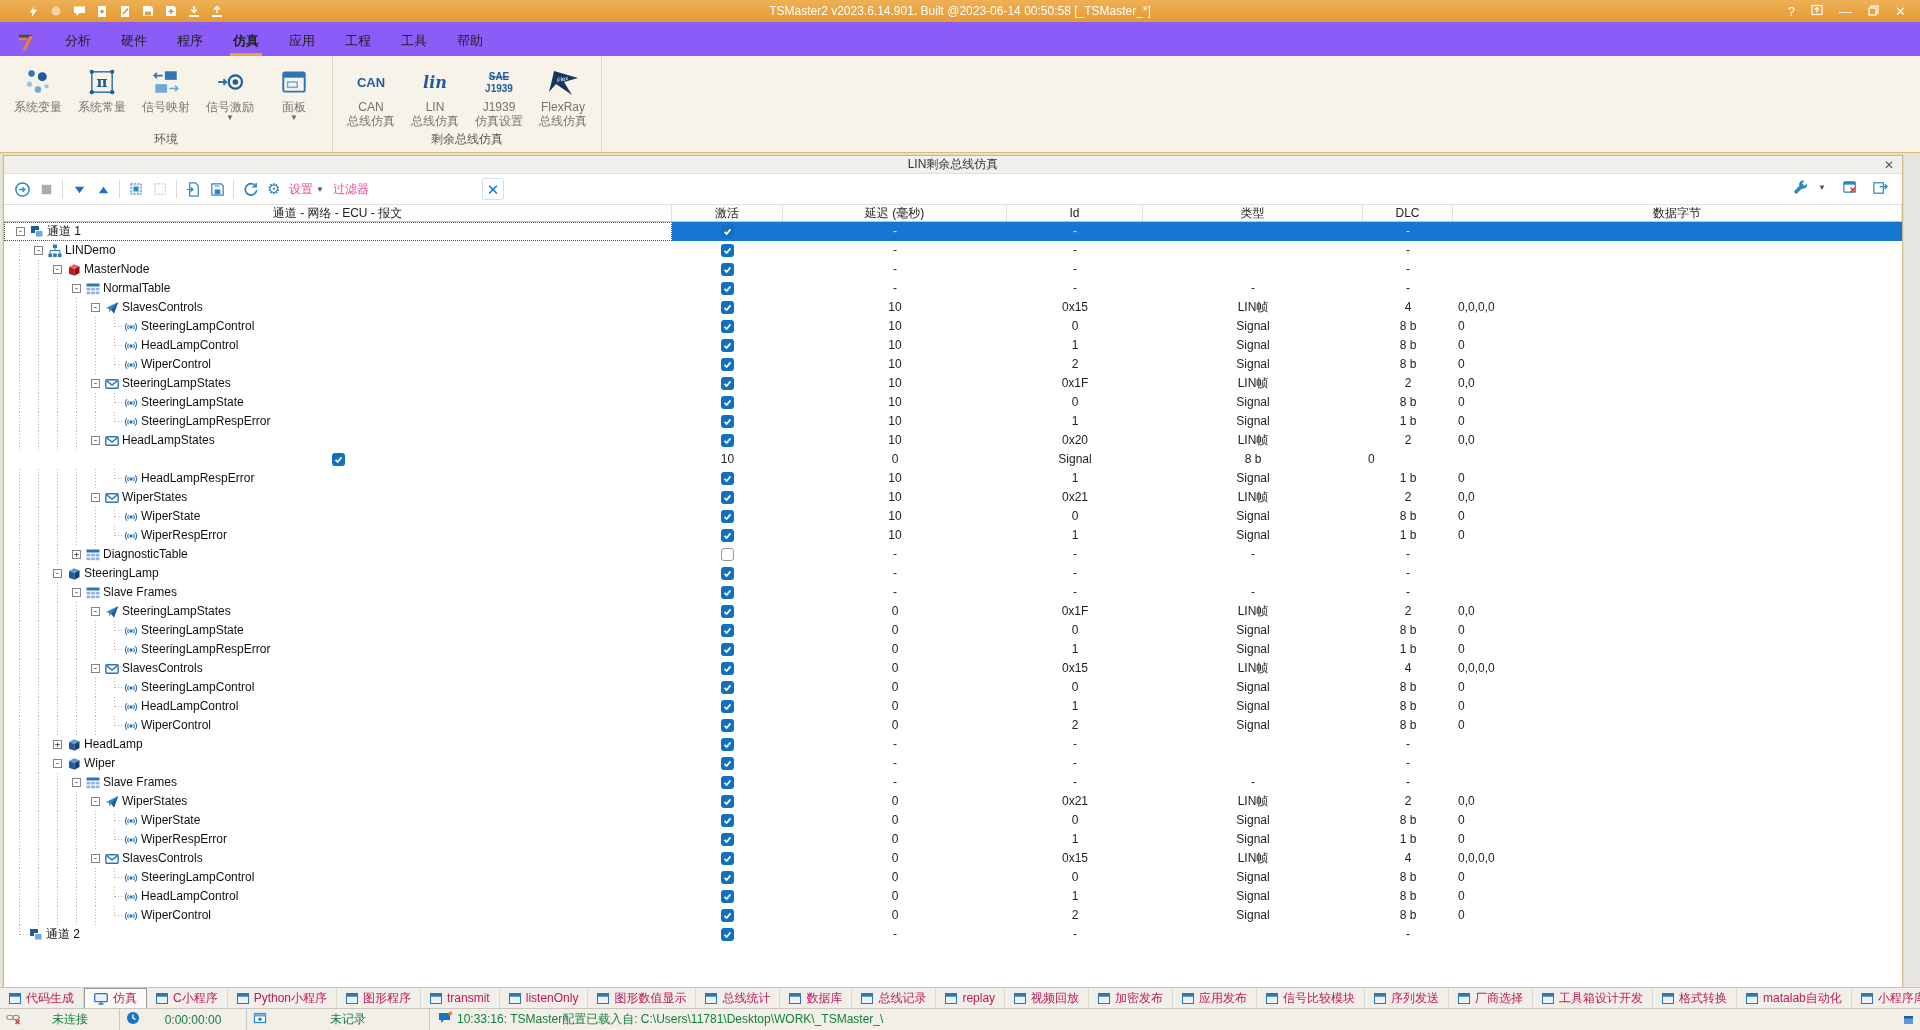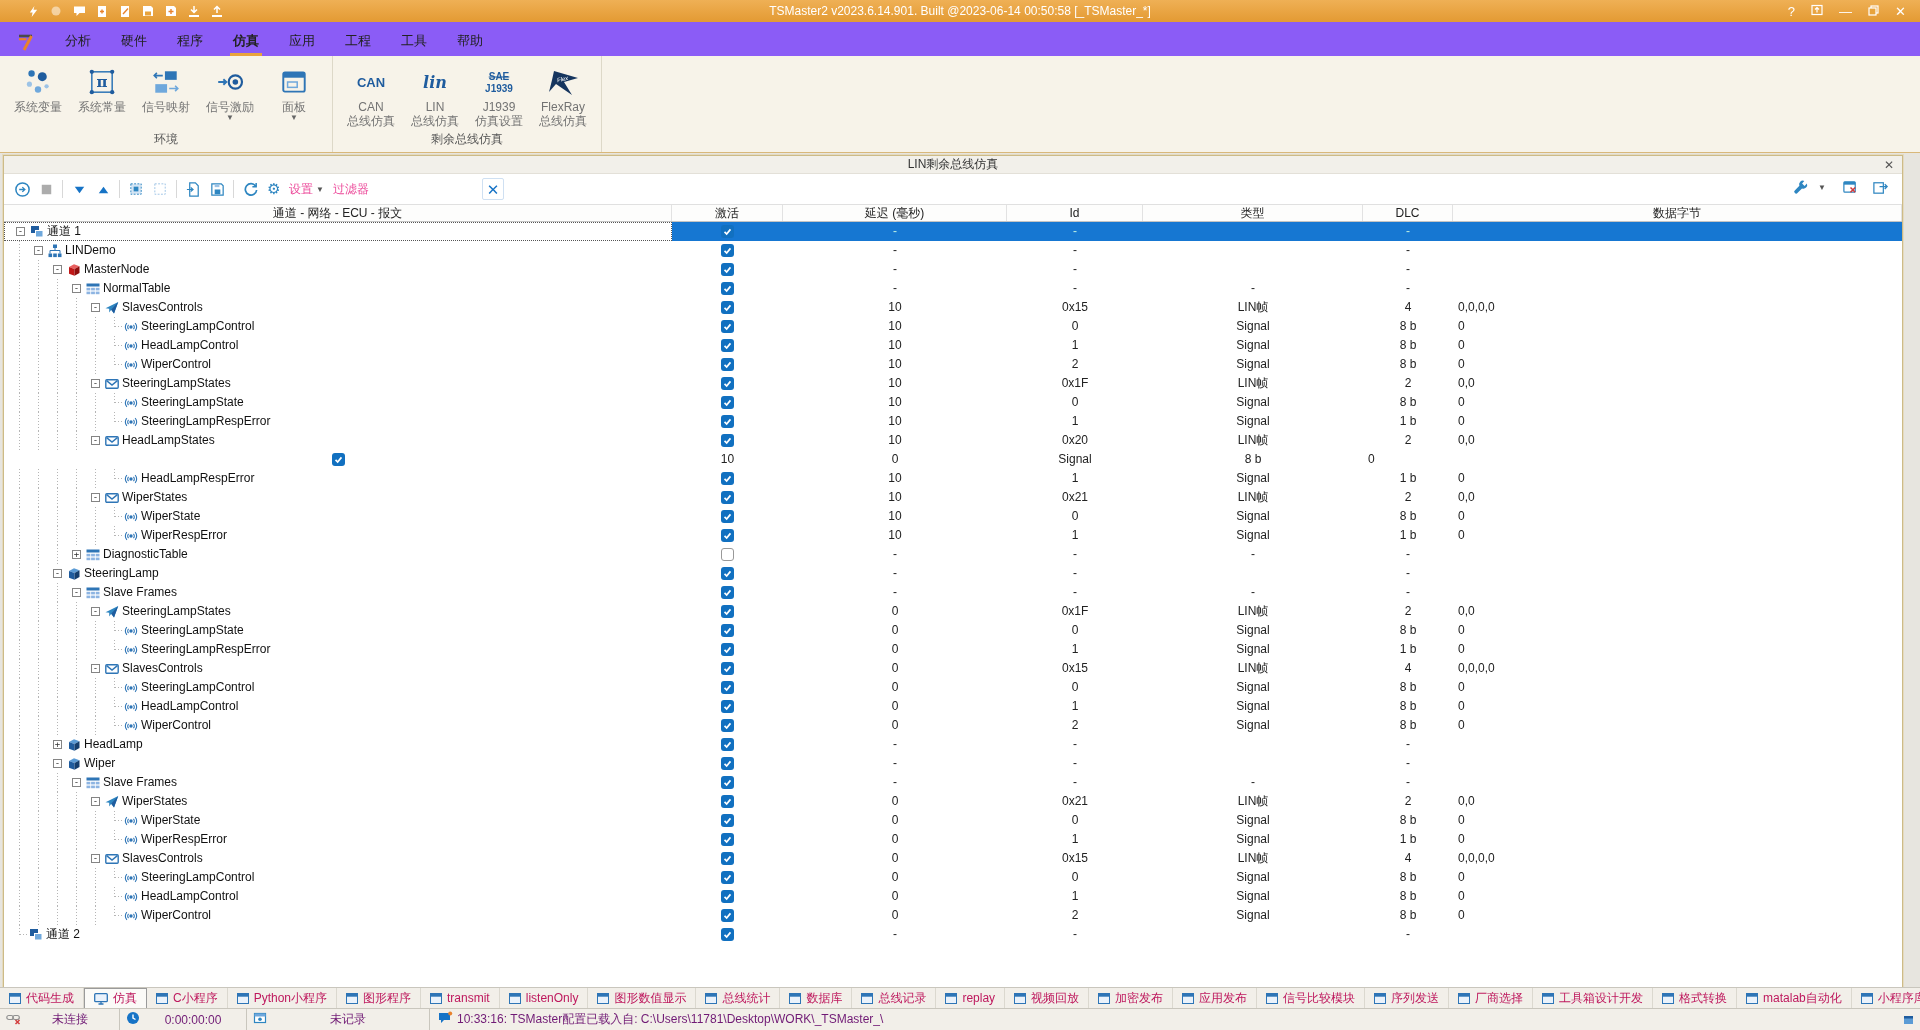--- a/index.html
+++ b/index.html
@@ -76,21 +76,21 @@
   .cb.un { background:#fff; border:1px solid #999; }
 
   
   .taskbar { position:absolute; left:0; right:0; bottom:22px; height:21px; background:#F2EFE9;
     border-top:1px solid #C9C6BD; display:flex; align-items:stretch; }
   .task { display:flex; align-items:center; gap:5px; padding:0 9px; border-right:1px solid #DBD8CF; font-size:12px; color:#be185d; cursor:default; white-space:nowrap; }
   .task.active { background:#FBFAF7; border:1px solid #9a9a9a; border-bottom:none; }
 
   
   .statusbar { position:absolute; left:0; right:0; bottom:0; height:22px; background:#F2EFE9;
-    border-top:1px solid #C9C6BD; display:flex; align-items:center; font-size:12px; color:#701a75; }
+    border-top:1px solid #C9C6BD; display:flex; align-items:center; font-size:12px; color:#15803d; }
   .sseg { display:flex; align-items:center; height:100%; border-right:1px solid #C9C6BD; }
   .sseg .stxt { flex:1; text-align:center; padding:0 8px; }
   .s1 { width:120px; padding-left:6px; }
   .s2 { width:127px; padding-left:6px; }
   .s3 { width:183px; padding-left:6px; }
   .s4 { flex:1; padding-left:8px; gap:4px; }
   .grip { width:14px; height:14px; margin-right:4px; }
 </style>
 </head>
 <body>

